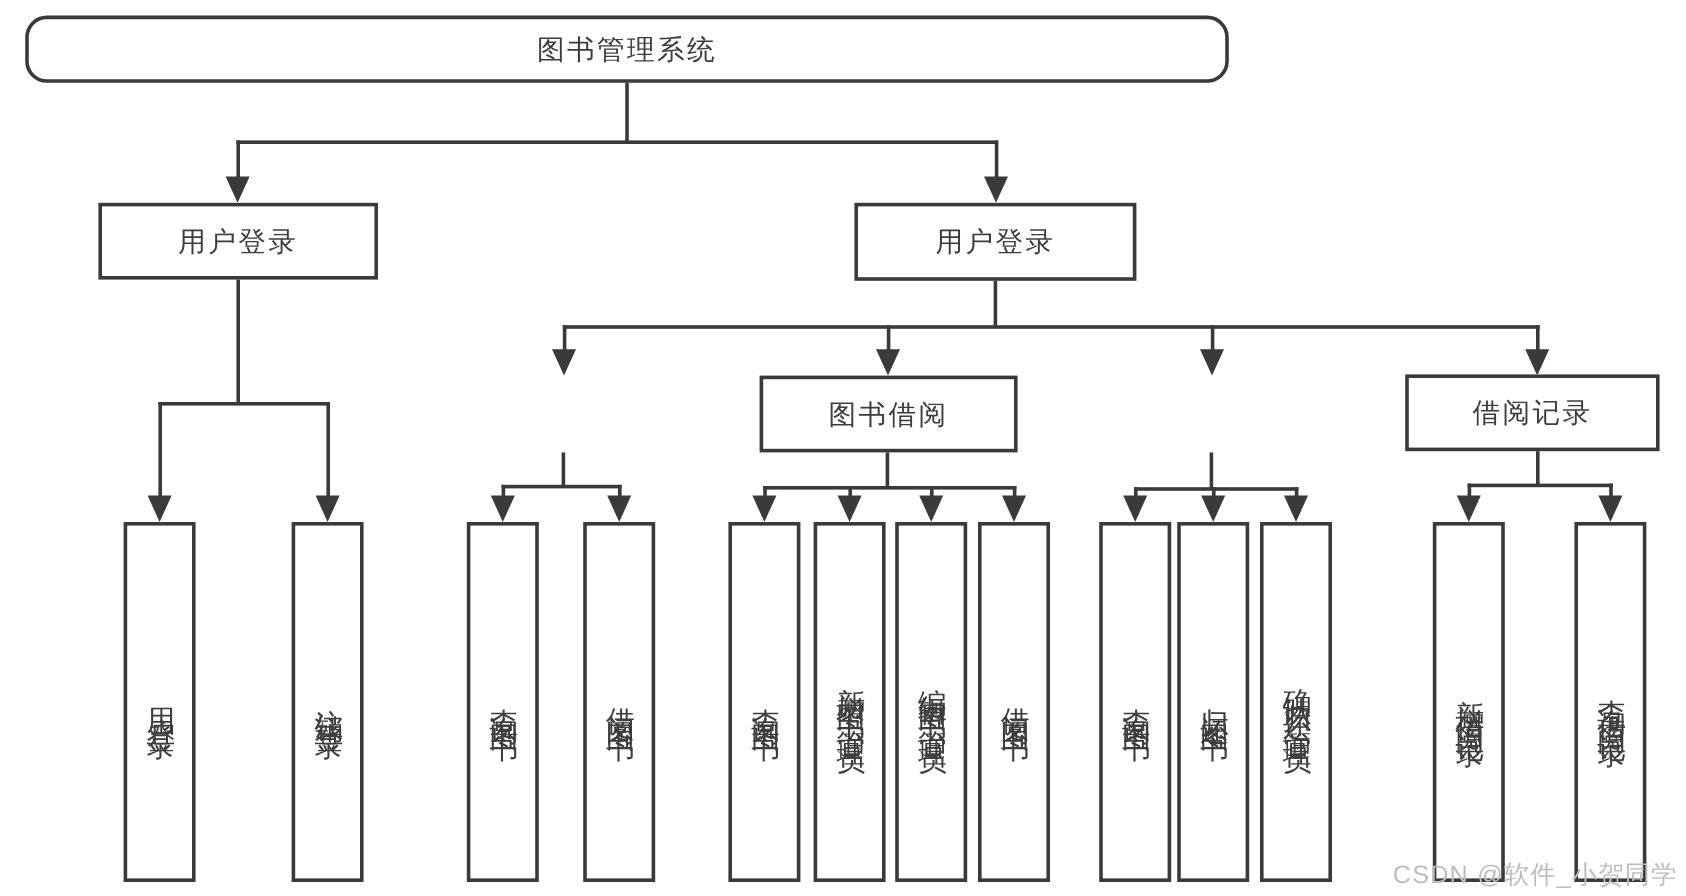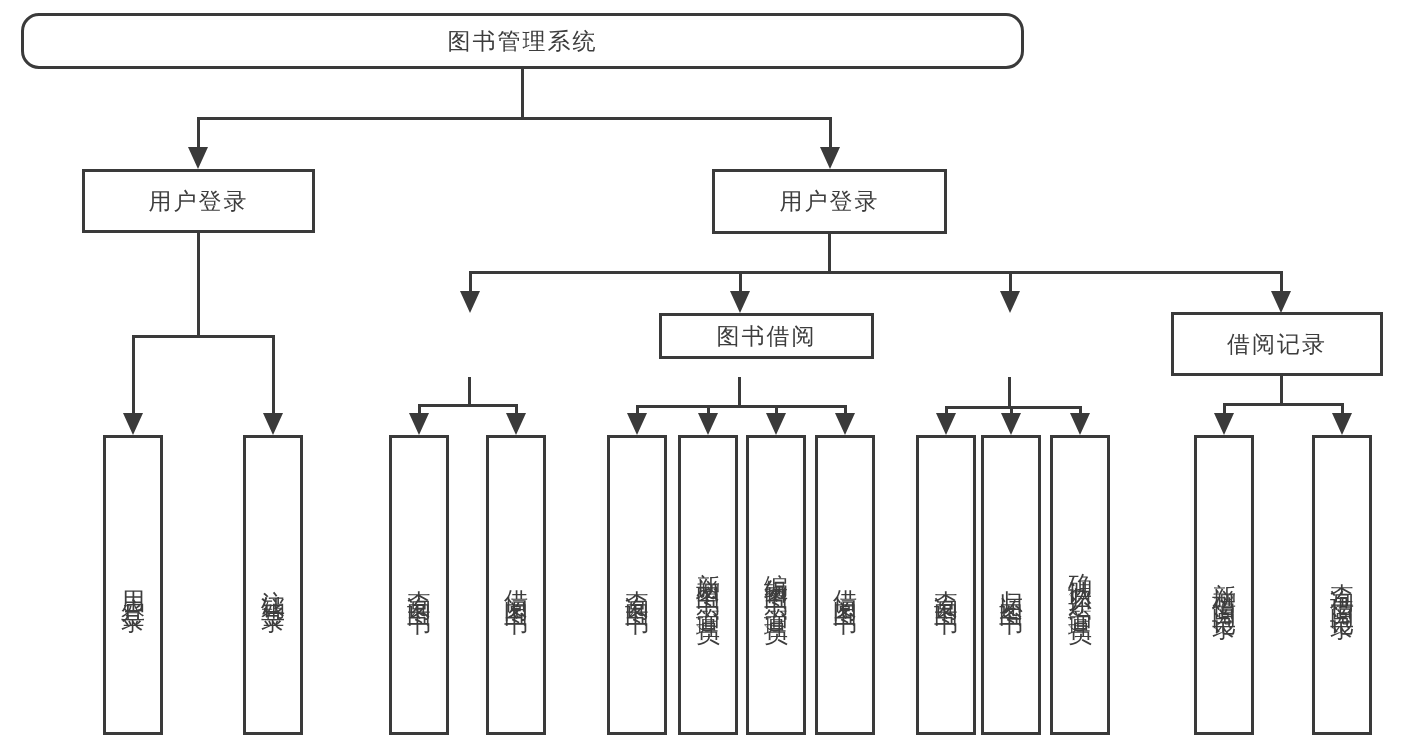--- a/index.html
+++ b/index.html
@@ -60,21 +60,21 @@
   <div class="hline" style="left:469px; top:271px; width:814px;"></div>
   <div class="vline" style="left:469px; top:271px; height:22px;"></div>
   <div class="arrow" style="left:460px; top:291px;"></div>
   <div class="vline" style="left:739px; top:271px; height:22px;"></div>
   <div class="arrow" style="left:730px; top:291px;"></div>
   <div class="vline" style="left:1009px; top:271px; height:22px;"></div>
   <div class="arrow" style="left:1000px; top:291px;"></div>
   <div class="vline" style="left:1280px; top:271px; height:22px;"></div>
   <div class="arrow" style="left:1271px; top:291px;"></div>
 
-  <div class="box" style="left:633px; top:313px; width:215px; height:46px;margin-left:26px;">图书借阅</div>
+  <div class="box" style="left:633px; top:313px; width:215px; height:64px;">图书借阅</div>
   <div class="box" style="left:1171px; top:312px; width:212px; height:64px;">借阅记录</div>
 
   <div class="vline" style="left:468px; top:377px; height:29px;"></div>
   <div class="hline" style="left:418px; top:404px; width:100px;"></div>
   <div class="vline" style="left:418px; top:404px; height:11px;"></div>
   <div class="arrow" style="left:409px; top:413px;"></div>
   <div class="vline" style="left:515px; top:404px; height:11px;"></div>
   <div class="arrow" style="left:506px; top:413px;"></div>
 
   <div class="vline" style="left:738px; top:377px; height:30px;"></div>
@@ -115,13 +115,14 @@
   <div class="vbox" style="left:746px; top:435px; width:60px; height:300px;">编辑图书（管理员）</div>
   <div class="vbox" style="left:815px; top:435px; width:60px; height:300px;">借阅图书</div>
 
   <div class="vbox" style="left:916px; top:435px; width:60px; height:300px;">查询图书</div>
   <div class="vbox" style="left:981px; top:435px; width:60px; height:300px;">归还图书</div>
   <div class="vbox" style="left:1050px; top:435px; width:60px; height:300px;">确认归还（管理员）</div>
 
   <div class="vbox" style="left:1194px; top:435px; width:60px; height:300px;">新增借阅记录</div>
   <div class="vbox" style="left:1312px; top:435px; width:60px; height:300px;">查询借阅记录</div>
 
+  <div class="watermark">CSDN @软件_小贺同学</div>
 </div>
 
 </body></html>

